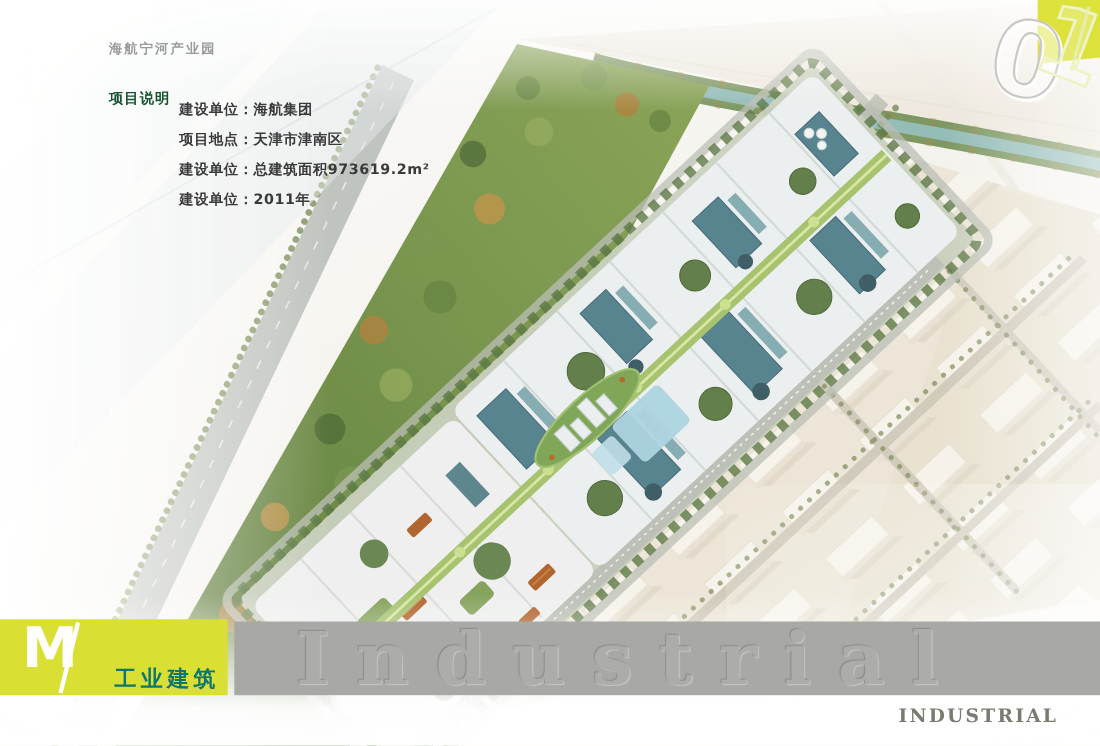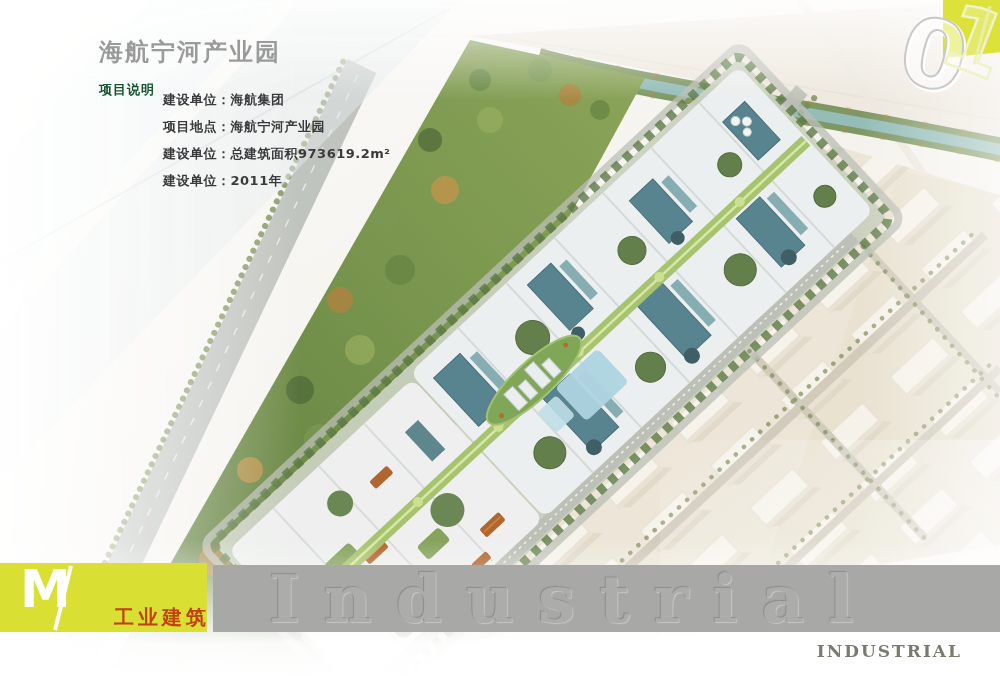--- a/index.html
+++ b/index.html
@@ -2,36 +2,36 @@
 <html><head>
 <meta charset="utf-8">
 <style>
   html,body{margin:0;padding:0;background:#e8e8e8;}
   .page{position:relative;width:1000px;height:678px;overflow:hidden;background:#fff;
         font-family:"DejaVu Sans","Liberation Sans",sans-serif;}
   .render{position:absolute;inset:0;z-index:0;}
 
   
   .info{position:absolute;left:99px;top:36px;z-index:10;}
-  .title{margin:0;font-size:24px;font-weight:bold;color:#9a9a9a;letter-spacing:2px;}
+  .title{margin:0;font-size:12px;font-weight:bold;color:#9a9a9a;letter-spacing:2px;}
   .project{position:absolute;left:0;top:44px;width:420px;}
   .plabel{position:absolute;left:0;top:1px;font-size:13px;font-weight:bold;color:#14532d;letter-spacing:1px;}
   .fields{list-style:none;margin:11px;padding:0;position:absolute;left:53px;top:0;width:360px;}
   .fields li{font-size:13px;font-weight:600;color:#3a3a3c;margin-bottom:9px;letter-spacing:.5px;white-space:nowrap;}
 
   
   .corner-yellow{position:absolute;top:0;right:0;width:57px;height:58px;background:#dce23a;z-index:5;
                  clip-path:polygon(0 0,100% 0,100% 90%,0 100%);}
   .digits{position:absolute;top:0;right:0;width:160px;height:115px;z-index:6;}
 
   
   .section-block{position:absolute;left:0;top:563px;width:207px;height:69px;background:#d9df33;z-index:8;}
   .sec-letter{position:absolute;left:20px;top:-1px;font-size:51px;font-weight:bold;color:#fff;line-height:1.1;}
   .slash{position:absolute;left:61px;top:2px;width:4px;height:66px;background:#fff;transform:rotate(14deg);}
-  .sec-label{position:absolute;left:114px;top:41px;font-size:20px;font-weight:bold;color:#c2410c;letter-spacing:4px;white-space:nowrap;text-align:right;}
+  .sec-label{position:absolute;left:104px;top:41px;font-size:20px;font-weight:bold;color:#0f766e;letter-spacing:4px;white-space:nowrap;text-align:right;}
   .gray-band{position:absolute;left:213px;right:0;top:565px;height:67px;background:#a8a8a6;z-index:7;
              display:flex;align-items:center;overflow:hidden;}
   .emboss{padding-left:56px;font-family:"DejaVu Serif","Liberation Serif",serif;font-weight:bold;
           font-size:66px;letter-spacing:24px;color:#acacaa;white-space:nowrap;
           text-shadow:-1px -1px 1px #8d8d8b,1px 1px 1px #c6c6c4;}
   .industrial{position:absolute;right:38px;top:641px;z-index:9;font-family:"DejaVu Serif","Liberation Serif",serif;
               font-weight:bold;font-size:17px;letter-spacing:2px;color:#7a7a71;}
 </style>
 </head>
 <body>
@@ -269,21 +269,21 @@
     <rect x="0" y="540" width="1000" height="138" fill="url(#fadeB)"></rect>
     <rect width="1000" height="678" fill="#fff" opacity=".06"></rect>
   </svg>
 
   <div class="info">
     <h1 class="title">海航宁河产业园</h1>
     <div class="project">
       <span class="plabel">项目说明</span>
       <ul class="fields">
         <li>建设单位：海航集团</li>
-        <li>项目地点：海航宁河产业园</li>
+        <li>项目地点：天津市津南区</li>
         <li>建设单位：总建筑面积973619.2m²</li>
         <li>建设单位：2011年</li>
       </ul>
     </div>
   </div>
 
   <div class="corner-yellow"></div>
   <svg class="digits" viewBox="0 0 160 115" aria-hidden="true">
     <text x="63.5" y="87.5" font-size="94" font-weight="bold" font-family="DejaVu Sans, sans-serif" fill="none" stroke="#ffffff" stroke-width="4" opacity=".9" transform="rotate(13 88 50)">0</text>
     <text x="62" y="86" font-size="94" font-weight="bold" font-family="DejaVu Sans, sans-serif" fill="rgba(255,255,255,.5)" stroke="#c8c8c6" stroke-width="2" transform="rotate(13 88 50)">0</text>

